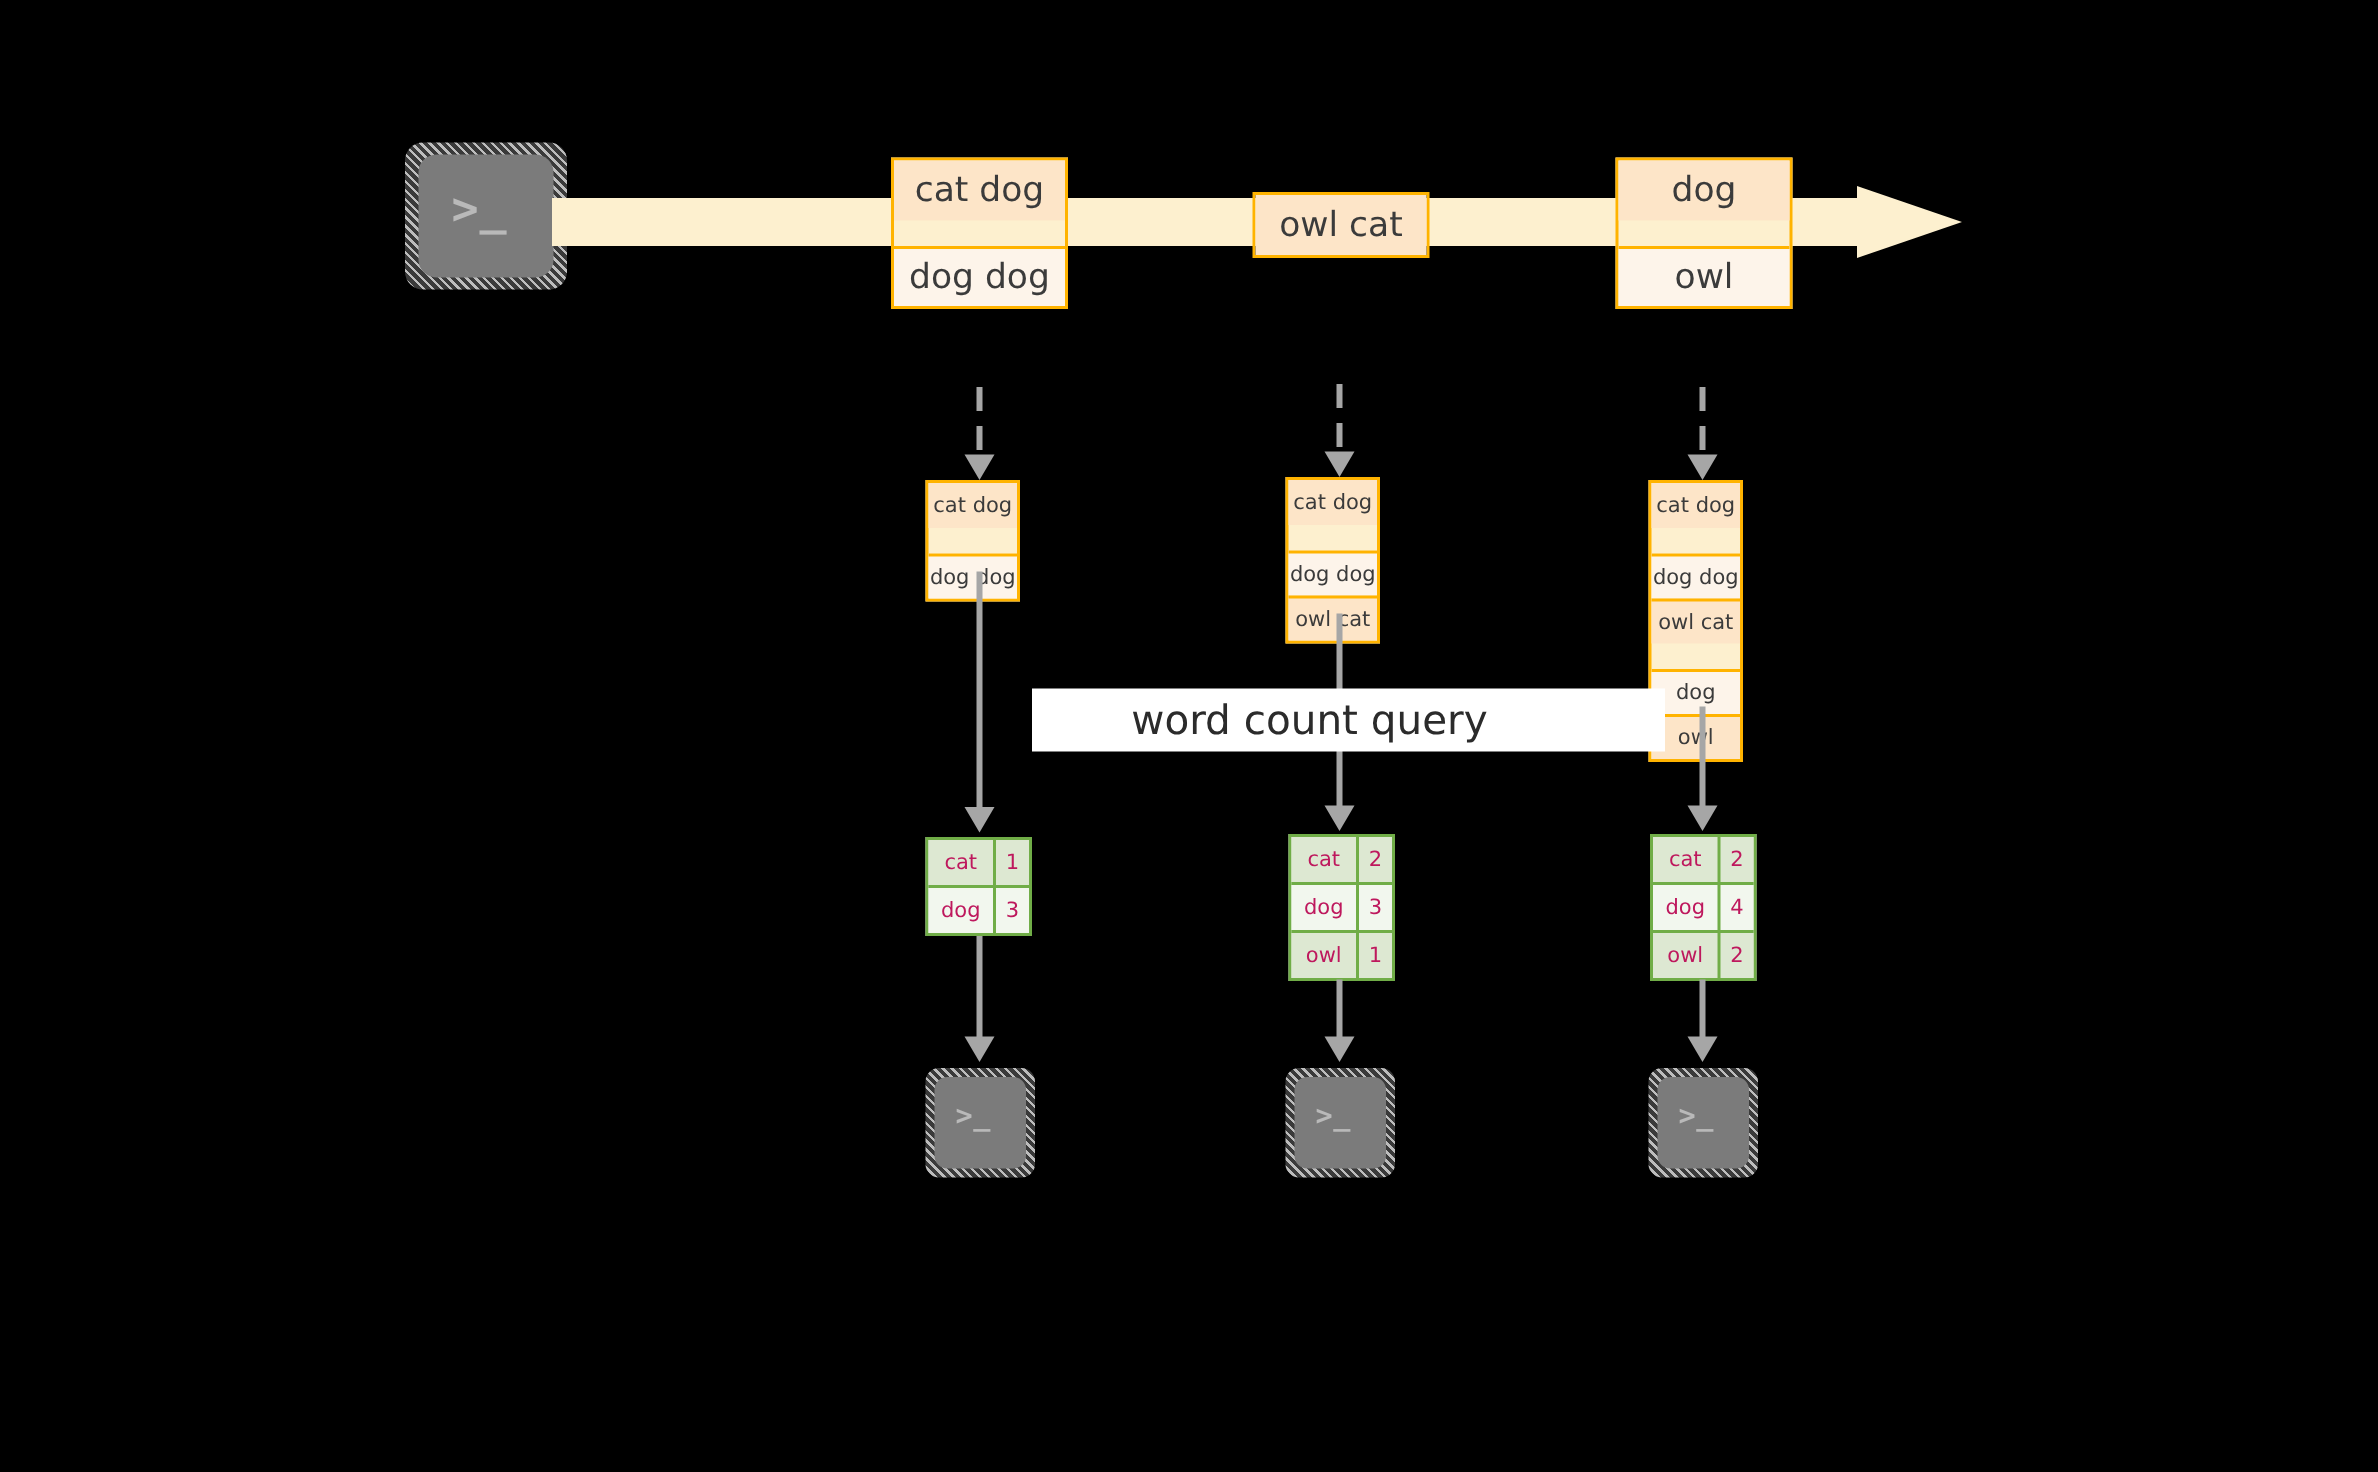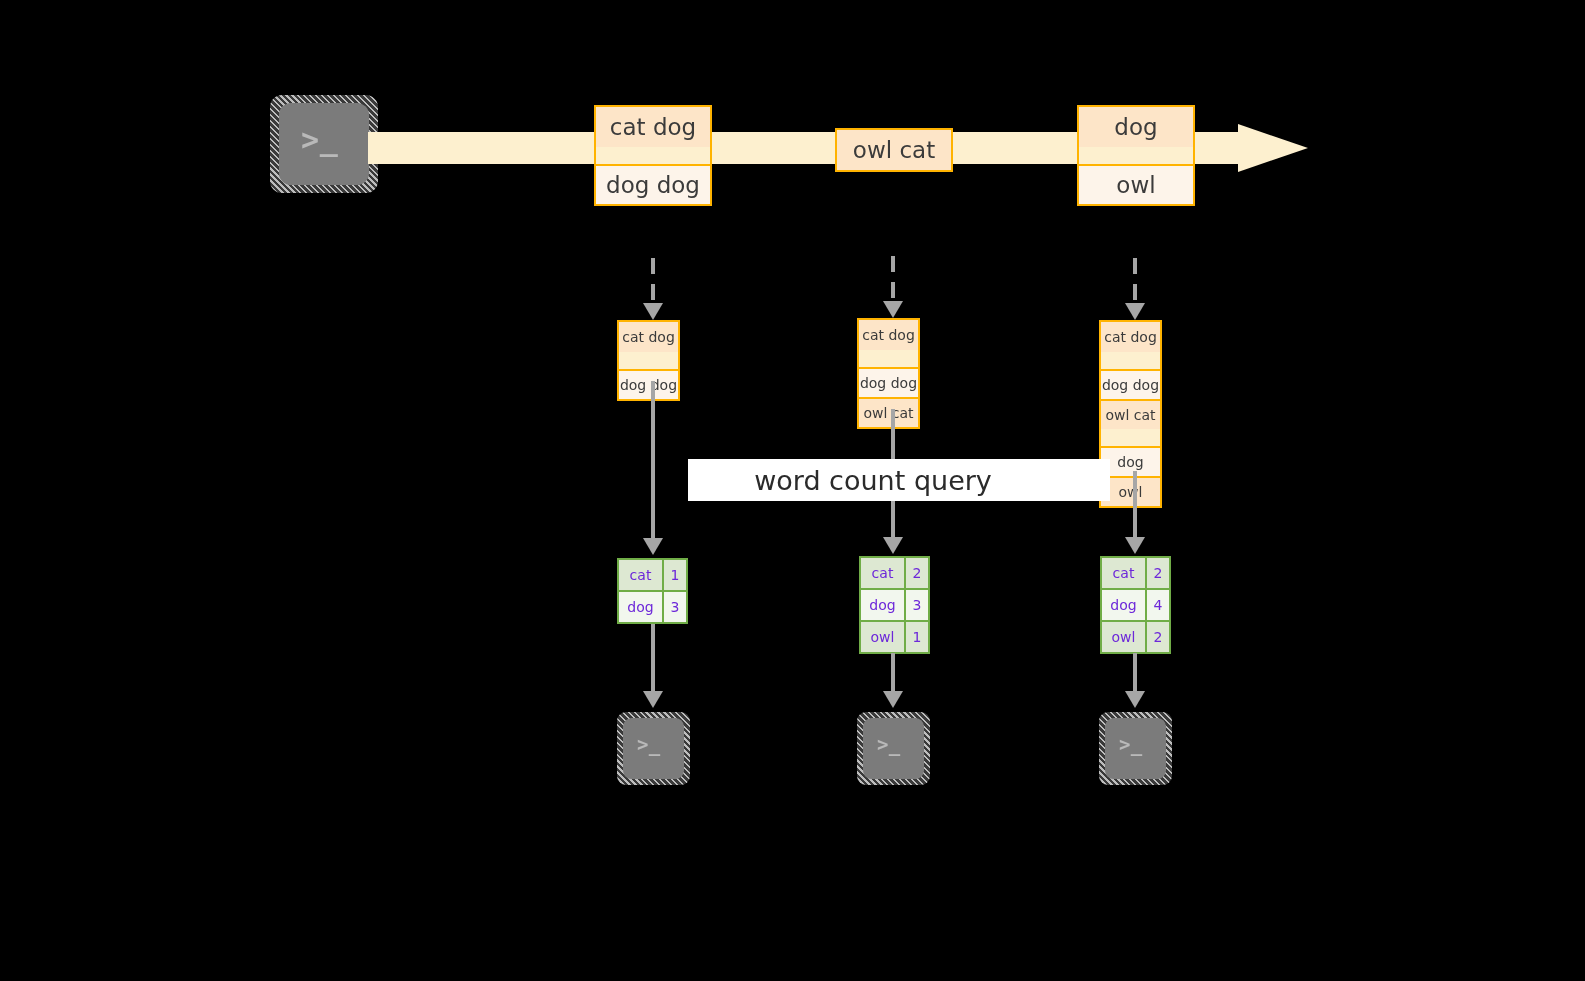--- a/index.html
+++ b/index.html
@@ -123,21 +123,21 @@
   .gtable .row {
     display: flex;
     height: 30px;
   }
   .gtable .row + .row { border-top: 2.5px solid #70ad47; }
   .gtable .c-word, .gtable .c-num {
     box-sizing: border-box;
     display: flex;
     align-items: center;
     justify-content: center;
-    color: #6d28d9;
+    color: #be185d;
     font-size: 14px;
     white-space: nowrap;
   }
   .gtable .c-word { width: 43px; }
   .gtable .c-num { width: 24px; border-left: 2.5px solid #70ad47; }
   .gtable .row.shade .c-word, .gtable .row.shade .c-num { background: #dde8d2; }
   .gtable .row.plain .c-word, .gtable .row.plain .c-num { background: #f2f7ee; }
   #result-table-1 { left: 617px; top: 558px; }
   #result-table-2 { left: 859px; top: 556px; }
   #result-table-3 { left: 1100px; top: 556px; }

